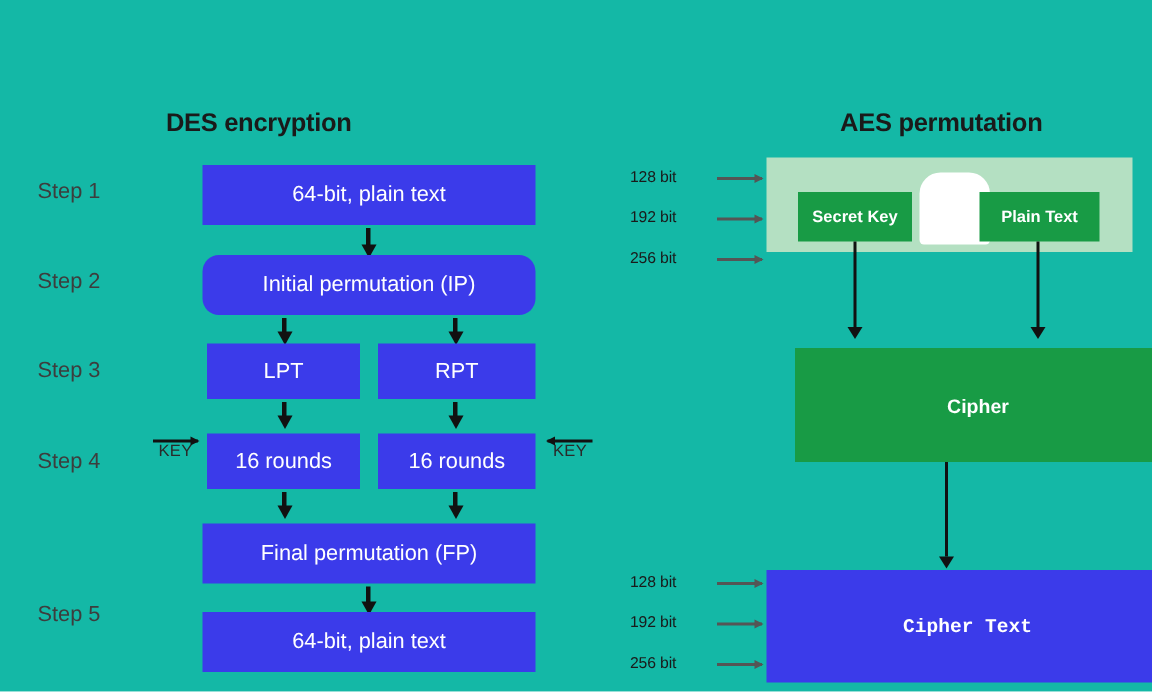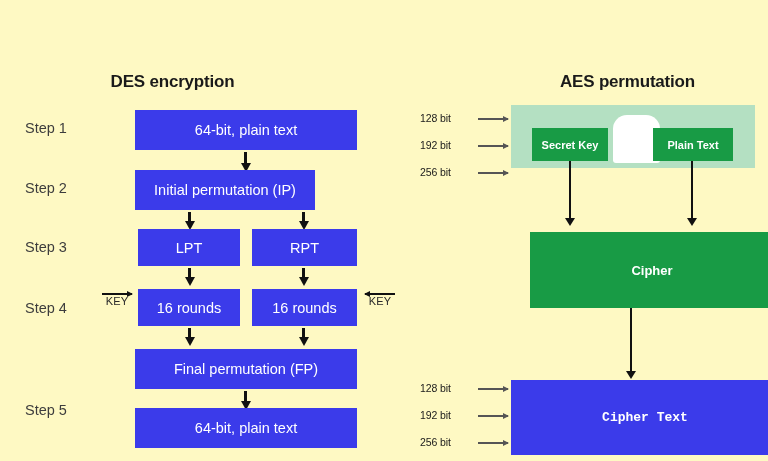--- a/index.html
+++ b/index.html
@@ -7,21 +7,21 @@
     width: 768px;
     height: 461px;
     background: #ffffff;
     font-family: "Liberation Sans", sans-serif;
     overflow: hidden;
   }
   #canvas {
     position: relative;
     width: 768px;
     height: 461px;
-    background: #fef9c3;
+    background: #14b8a6;
   }
 
   
   .abs { position: absolute; }
 
   .panel-title {
     font-size: 17px;
     font-weight: bold;
     color: #1a1a1a;
     letter-spacing: -0.2px;
@@ -142,21 +142,21 @@
   <div class="abs step-label" style="left:25px; top:120px;">Step 1</div>
   <div class="abs step-label" style="left:25px; top:180px;">Step 2</div>
   <div class="abs step-label" style="left:25px; top:239px;">Step 3</div>
   <div class="abs step-label" style="left:25px; top:300px;">Step 4</div>
   <div class="abs step-label" style="left:25px; top:359px;margin-top:43px;">Step 5</div>
 
   <div class="abs box box-blue" style="left:135px; top:110px; width:222px; height:40px;">64-bit, plain text</div>
 
   <div class="abs v-arrow" style="left:244px; top:152px; height:12px;"></div>
 
-  <div class="abs box box-blue" style="left:135px; top:170px; width:180px; height:40px;">Initial permutation (IP)</div>
+  <div class="abs box box-blue" style="left:135px; top:170px; width:222px; height:40px;border-radius:11px;">Initial permutation (IP)</div>
 
   <div class="abs v-arrow" style="left:188px; top:212px; height:10px;"></div>
   <div class="abs v-arrow" style="left:302px; top:212px; height:10px;"></div>
 
   <div class="abs box box-blue" style="left:138px; top:229px; width:102px; height:37px;">LPT</div>
   <div class="abs box box-blue" style="left:252px; top:229px; width:105px; height:37px;">RPT</div>
 
   <div class="abs v-arrow" style="left:188px; top:268px; height:10px;"></div>
   <div class="abs v-arrow" style="left:302px; top:268px; height:10px;"></div>
 

